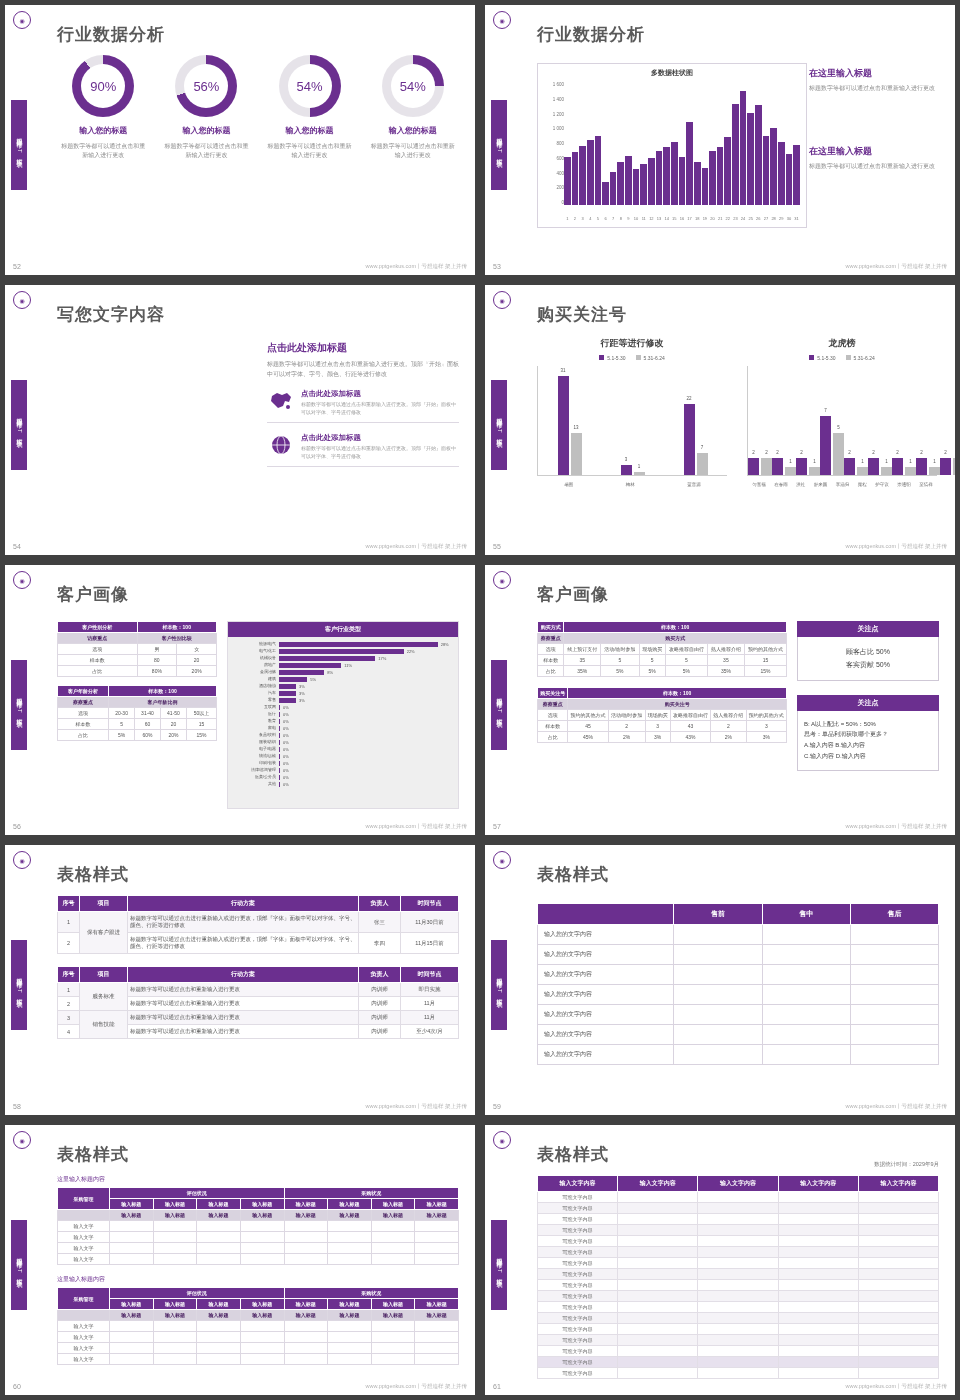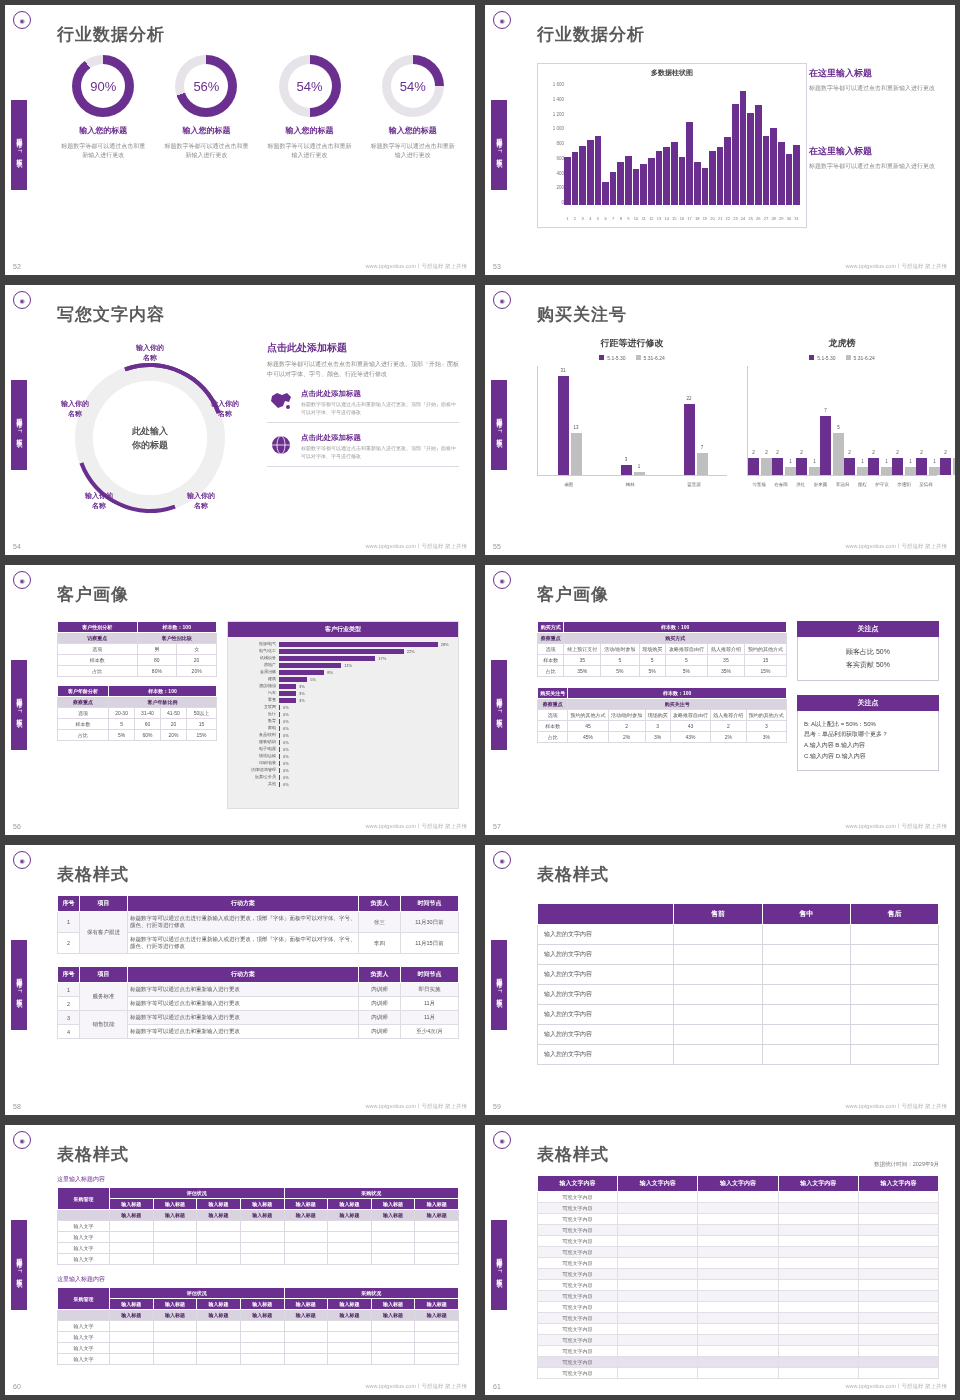--- a/index.html
+++ b/index.html
@@ -334,37 +334,20 @@
     <div class="footer">www.pptgenkus.com丨亏想追样 架上并传</div>
   </div>
 
   <div class="slide">
     <div class="slide-logo">
         <span>◉</span>
       </div>
     <div class="vtab">板板样样样丨PPT模板下载</div>
     <div class="title">写您文字内容</div>
 
-    <div class="circle-wrap">
-      <div class="ring"></div>
-      <div class="arc" style="border-color:#6b2f8f transparent transparent transparent; transform:rotate(25deg);"></div>
-      <div class="arc" style="border-color:transparent #6b2f8f transparent transparent; transform:rotate(115deg);"></div>
-      <div class="arc" style="border-color:transparent transparent #6b2f8f transparent; transform:rotate(205deg);"></div>
-      <div class="ring" style="background:transparent; z-index:3;">
-        <div class="ring-center">
-          <div>此处输入</div>
-          <div>你的标题</div>
-        </div>
-      </div>
-      <div class="node" style="left:77px; top:2px;">输入你的<br>名称</div>
-      <div class="node" style="left:152px; top:58px;">输入你的<br>名称</div>
-      <div class="node" style="left:128px; top:150px;">输入你的<br>名称</div>
-      <div class="node" style="left:26px; top:150px;">输入你的<br>名称</div>
-      <div class="node" style="left:2px; top:58px;">输入你的<br>名称</div>
-    </div>
 
     <div class="txtcol">
       <div class="tc-title">点击此处添加标题</div>
       <div class="tc-body">标题数字等都可以通过点击点击和重新输入进行更改。顶部『开始』面板中可以对字体、字号、颜色、行距等进行修改</div>
 
       <div class="tc-item">
         <div class="tc-ico">
           <svg viewBox="0 0 26 22">
               <path d="M4 6 L9 3 L14 5 L19 3 L23 7 L21 12 L17 11 L15 16 L10 18 L6 14 L3 11 Z" fill="#6b2f8f"></path>
               <circle cx="20" cy="17" r="2" fill="#6b2f8f"></circle>

